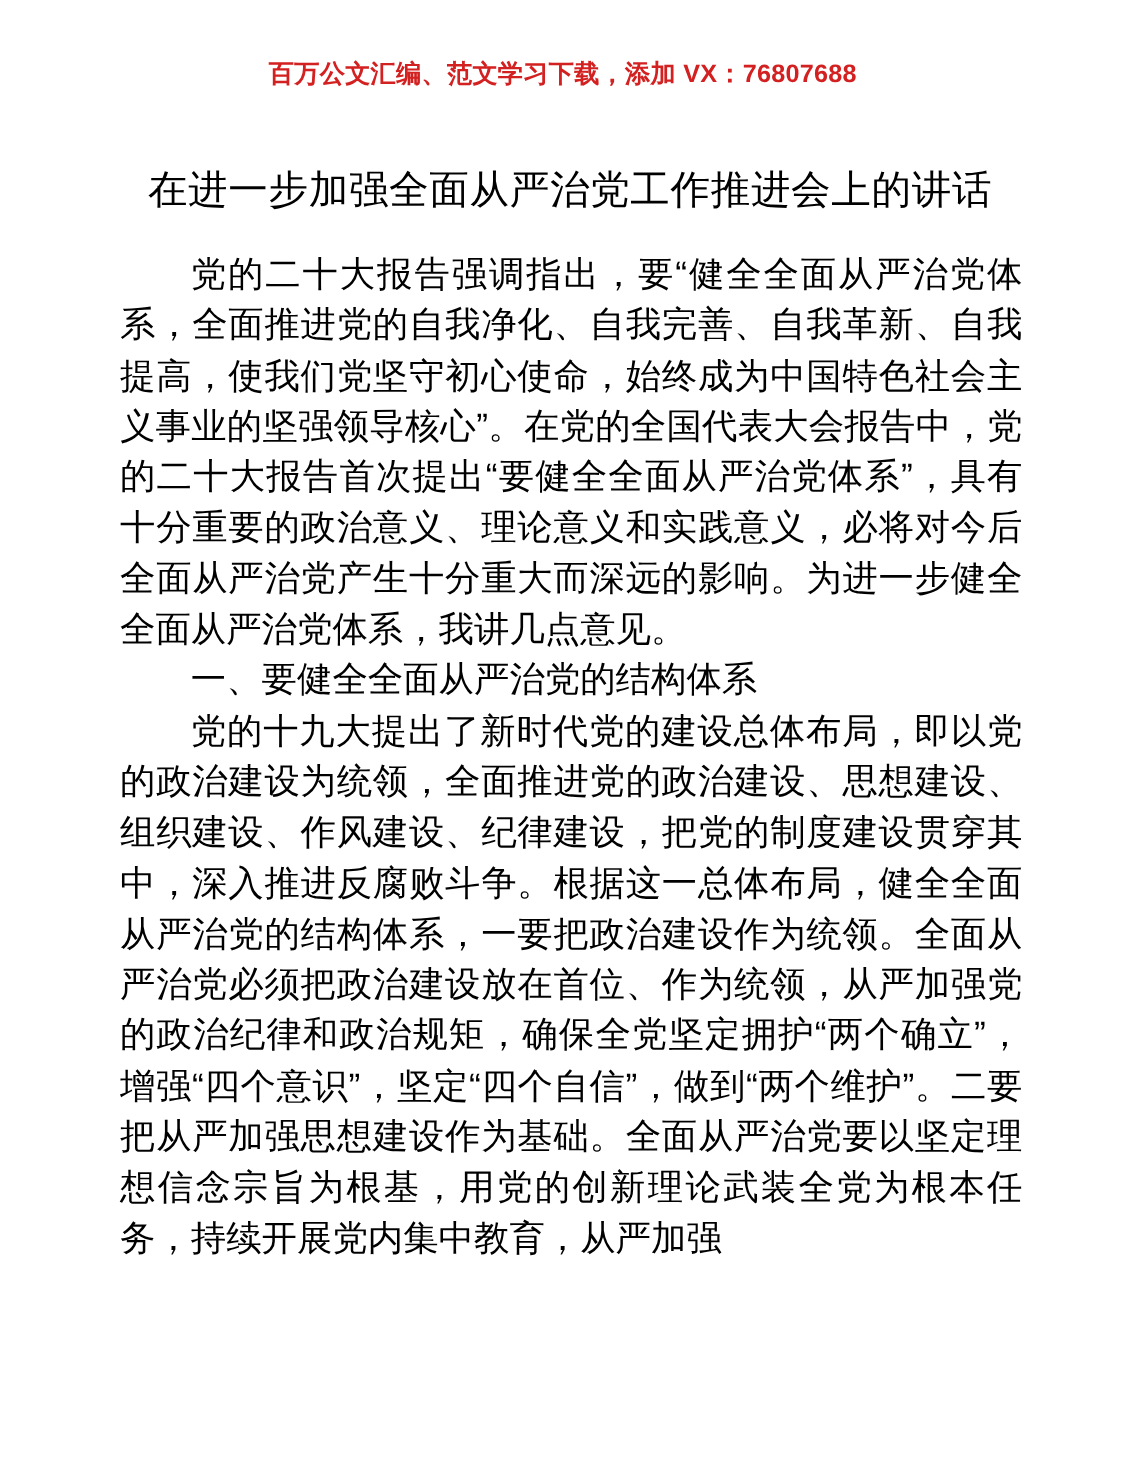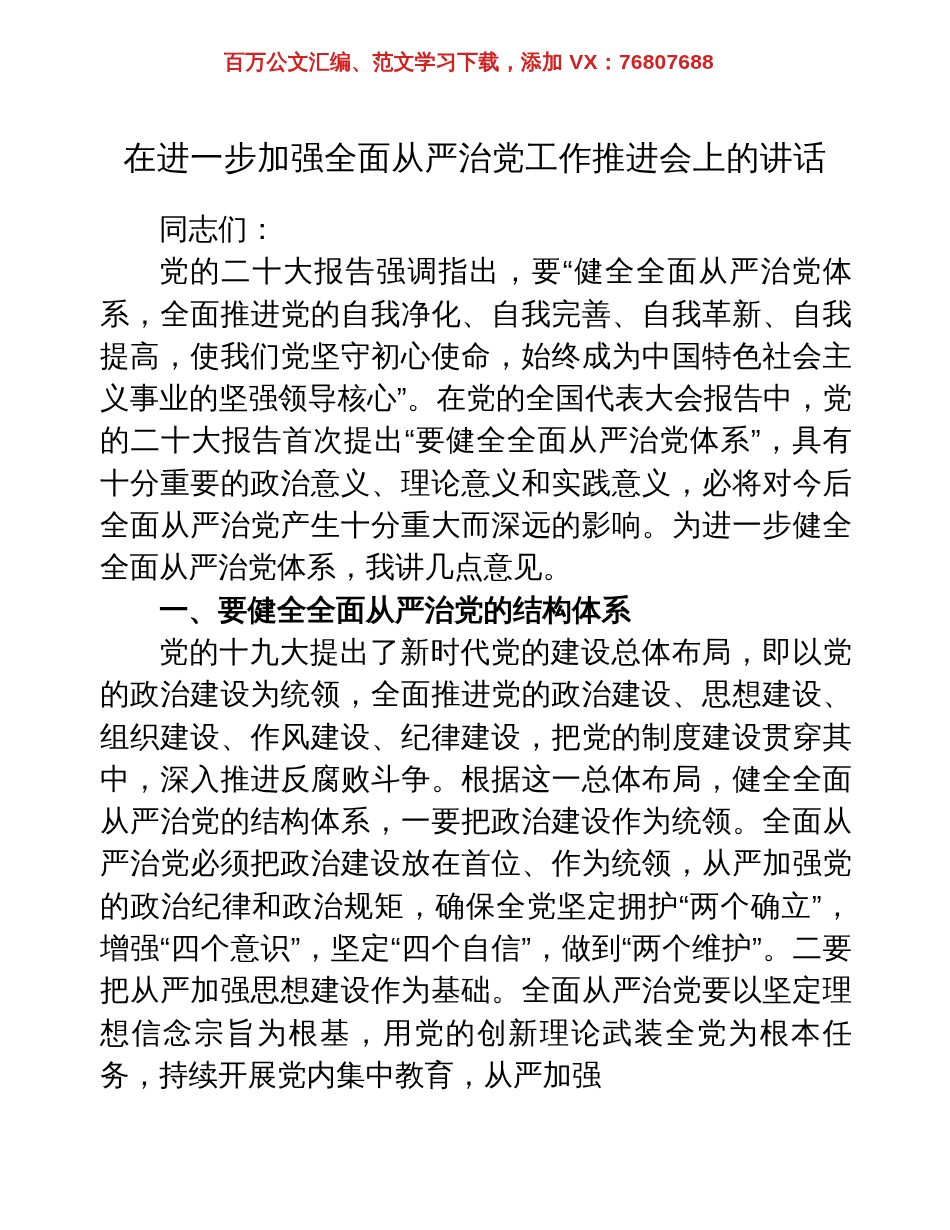--- a/index.html
+++ b/index.html
@@ -73,42 +73,41 @@
 
   .para + .para {
     margin-top: 0px;
   }
 
   .section-heading {
     font-size: 29.5px;
     line-height: 42.3px;
     text-indent: 2em;
     margin: 0;
-    font-weight: bold;
+    font-weight: normal;
     text-align: left;
     letter-spacing: 0px;
   }
 
   
   .salutation {
     text-align: left;
   }
 </style>
 </head>
 <body>
 
 <div class="page">
 
   <div class="promo-header">百万公文汇编、范文学习下载，添加 VX：76807688</div>
 
   <h1 class="doc-title">在进一步加强全面从严治党工作推进会上的讲话</h1>
 
   <div class="body-block">
 
-    <p class="para salutation">同志们：</p>
 
     <p class="para">党的二十大报告强调指出，要“健全全面从严治党体系，全面推进党的自我净化、自我完善、自我革新、自我提高，使我们党坚守初心使命，始终成为中国特色社会主义事业的坚强领导核心”。在党的全国代表大会报告中，党的二十大报告首次提出“要健全全面从严治党体系”，具有十分重要的政治意义、理论意义和实践意义，必将对今后全面从严治党产生十分重大而深远的影响。为进一步健全全面从严治党体系，我讲几点意见。</p>
 
     <p class="section-heading">一、要健全全面从严治党的结构体系</p>
 
     <p class="para">党的十九大提出了新时代党的建设总体布局，即以党的政治建设为统领，全面推进党的政治建设、思想建设、组织建设、作风建设、纪律建设，把党的制度建设贯穿其中，深入推进反腐败斗争。根据这一总体布局，健全全面从严治党的结构体系，一要把政治建设作为统领。全面从严治党必须把政治建设放在首位、作为统领，从严加强党的政治纪律和政治规矩，确保全党坚定拥护“两个确立”，增强“四个意识”，坚定“四个自信”，做到“两个维护”。二要把从严加强思想建设作为基础。全面从严治党要以坚定理想信念宗旨为根基，用党的创新理论武装全党为根本任务，持续开展党内集中教育，从严加强</p>
 
   </div>
 
 </div>

